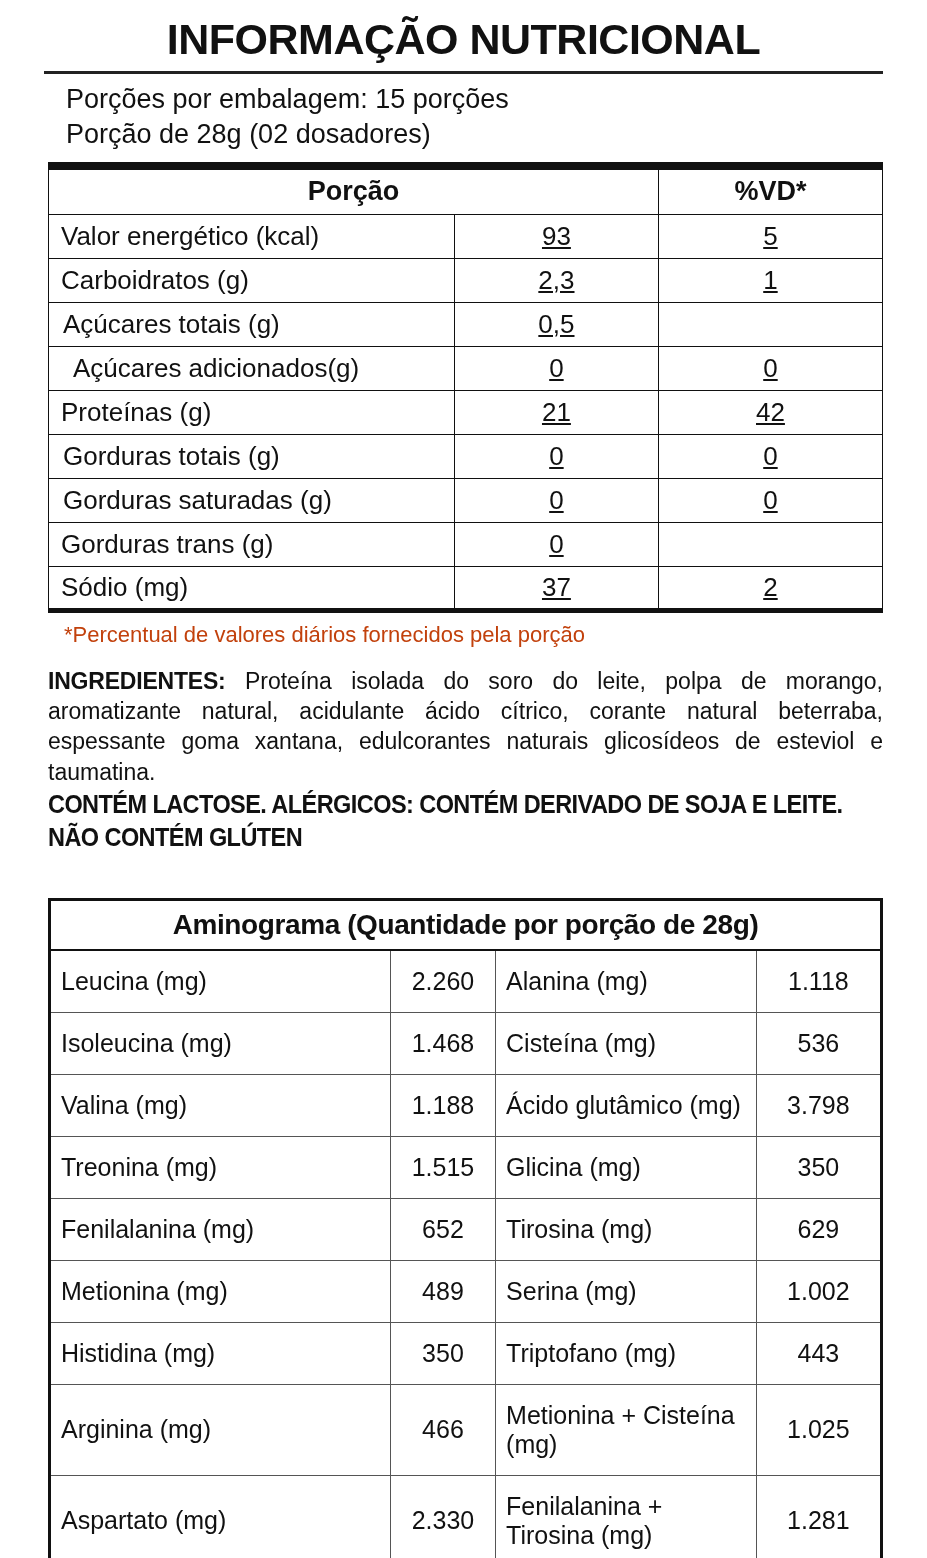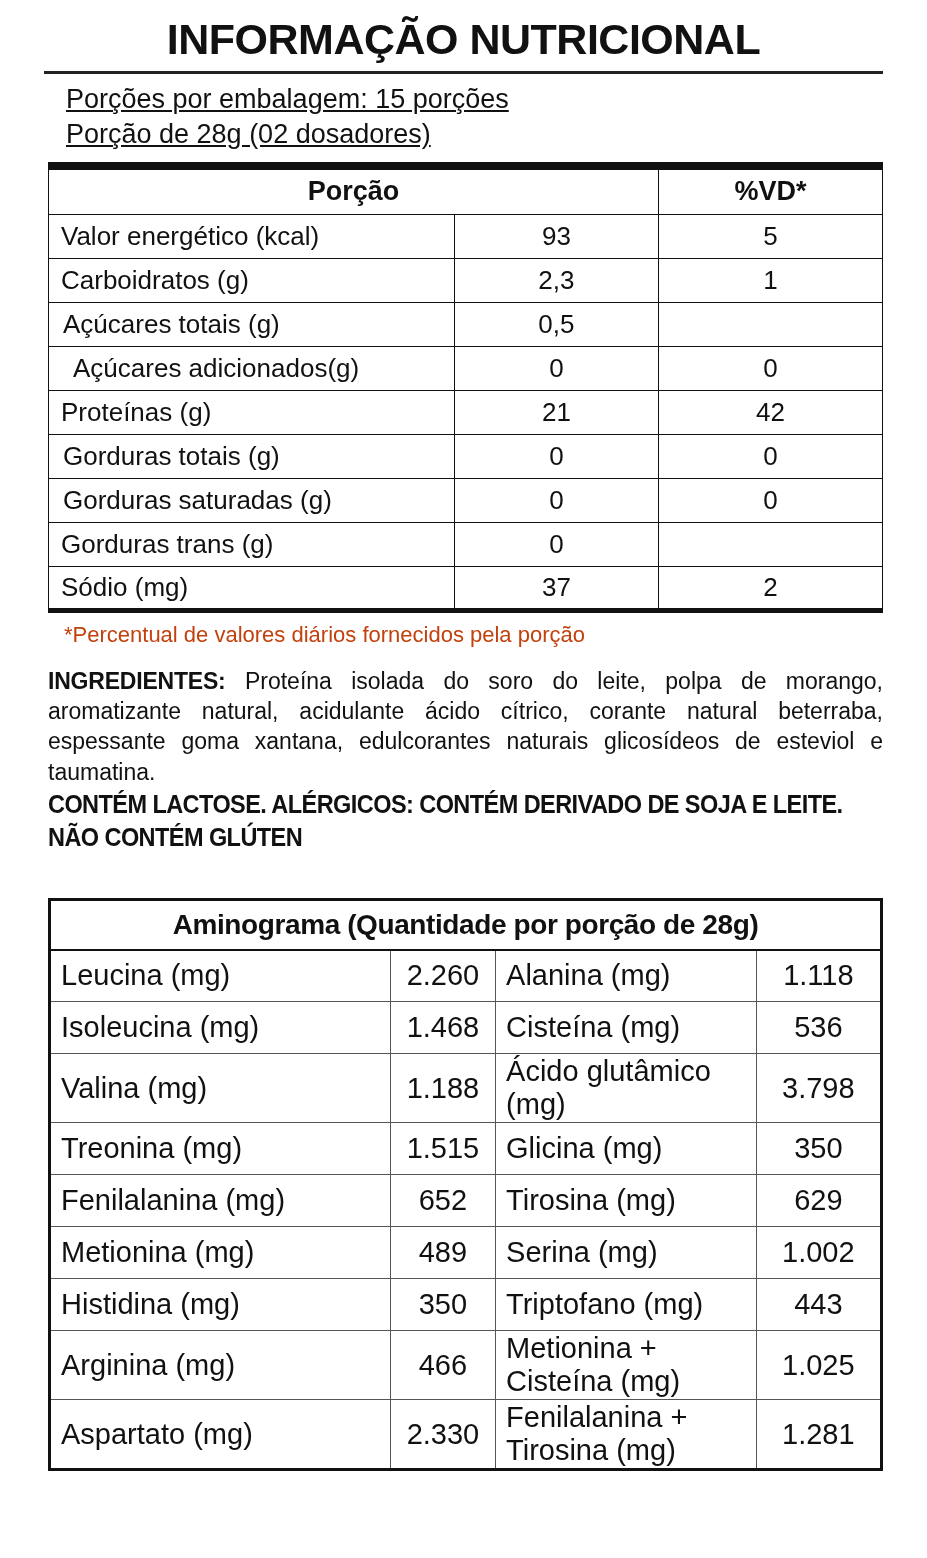--- a/index.html
+++ b/index.html
@@ -31,21 +31,20 @@
     color: #111111;
   }
   .title-rule {
     margin: 4px 44px 0 44px;
     border-top: 3px solid #222222;
   }
 
   
   .serving-block {
     margin: 8px 44px 0 66px;
-    text-decoration: underline;
   }
   .serving-line {
     font-size: 27px;
     line-height: 1.30;
     color: #111111;
     white-space: nowrap;
   }
 
   
   .nutri-wrap {
@@ -73,21 +72,21 @@
     font-size: 27px;
     text-align: center;
     height: 48px;
   }
   table.nutri tbody tr:last-child td {
     border-bottom: 5px solid #111111;
   }
   td.nm  { text-align: left;  padding-left: 6px; }
   td.nm.ind1 { padding-left: 14px; }
   td.nm.ind2 { padding-left: 24px; }
-  td.num { text-align: center; }
+  td.num { text-align: center; text-decoration: underline; }
 
   
   .footnote {
     margin: 9px 44px 0 64px;
     font-size: 22px;
     color: #c2410c;
   }
 
   
   .ingredients {
@@ -132,23 +131,23 @@
     border-bottom: 2px solid #111111;
     font-size: 28px;
     font-weight: bold;
     text-align: center;
     height: 50px;
     letter-spacing: -0.4px;
     color: #111111;
   }
   table.amino td {
     border: 1px solid #555555;
-    font-size: 29px;
+    font-size: 25px;
     height: 52px;
-    padding: 1px 10px;
+    padding: 16px 10px;
     color: #111111;
   }
   table.amino td.an  { text-align: left; }
   table.amino td.av  { text-align: center; }
 </style>
 </head>
 <body>
 
 <div class="page">
 

